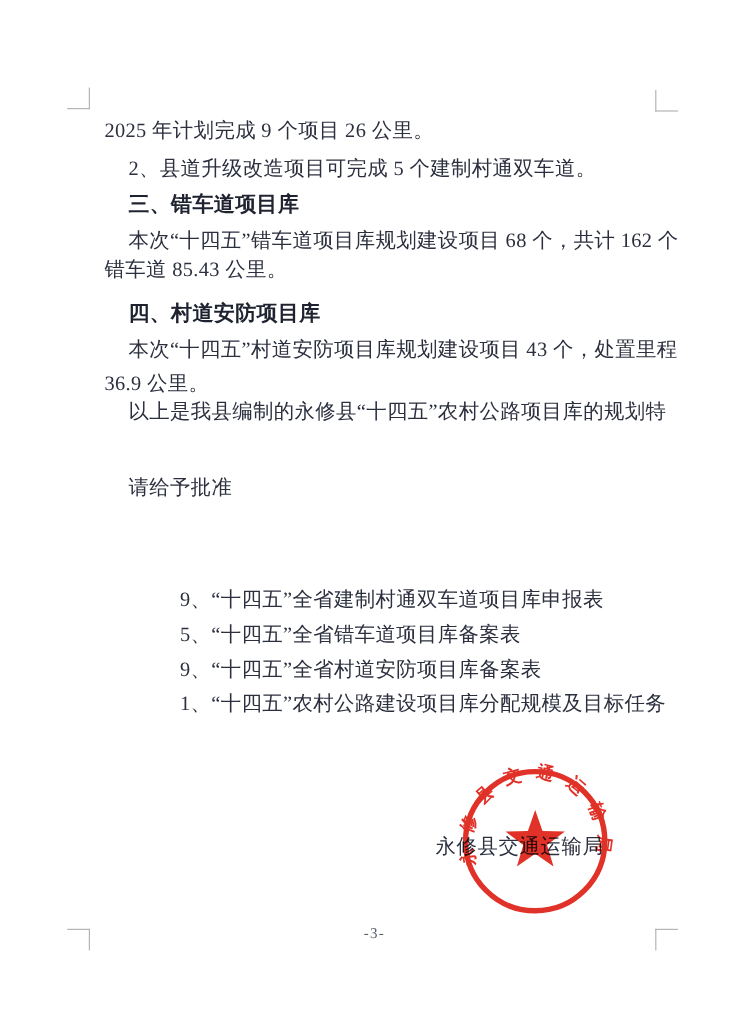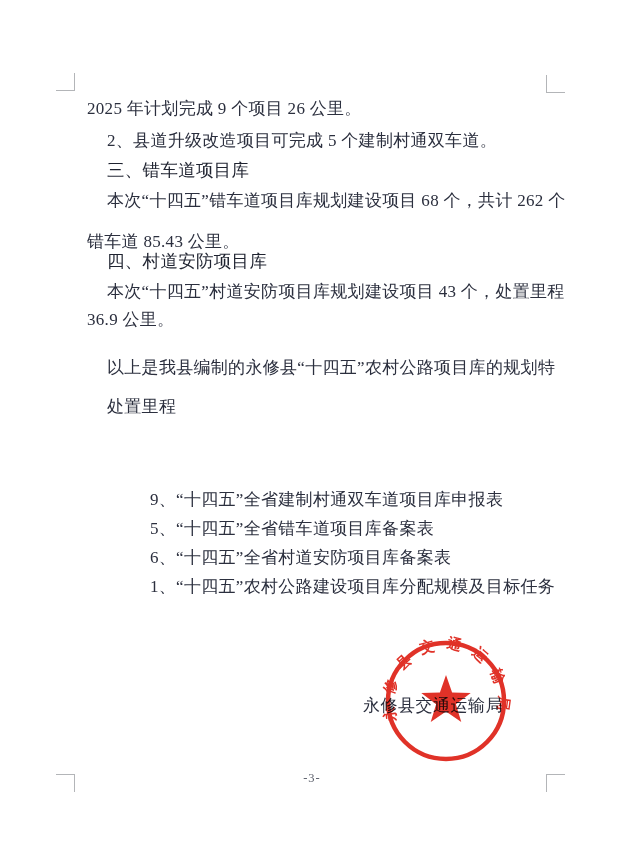--- a/index.html
+++ b/index.html
@@ -15,21 +15,21 @@
   .ln{
     position:absolute;
     font-size:17px;
     line-height:21px;
     color:#2b2f3e;
     white-space:nowrap;
     letter-spacing:0.3px;
   }
   .hd{
     font-family:"Liberation Sans","DejaVu Sans",sans-serif;
-    font-weight:normal;
+    font-weight:bold;
     font-size:17.5px;
     color:#1f2330;
   }
   .x-margin{left:73px;margin-left:14px;}
   .x-indent{left:107px;}
   .x-att{left:150px;}
   .att-first{left:108px;}
   
   .mark{position:absolute;width:18px;height:17px;}
   .mark-tl{left:56px;top:73px;border-right:1px solid #b3b5b8;border-bottom:1px solid #b3b5b8;}
@@ -72,31 +72,31 @@
 <div class="page">
 
   <div class="mark mark-tl"></div>
   <div class="mark mark-tr"></div>
   <div class="mark mark-bl"></div>
   <div class="mark mark-br"></div>
 
   <div class="ln x-margin" style="top:98px">2025 年计划完成 9 个项目 26 公里。</div>
   <div class="ln x-indent" style="top:130px">2、县道升级改造项目可完成 5 个建制村通双车道。</div>
   <div class="ln x-indent hd" style="top:160px">三、错车道项目库</div>
-  <div class="ln x-indent" style="top:190px">本次“十四五”错车道项目库规划建设项目 68 个，共计 262 个</div>
-  <div class="ln x-margin" style="top:231px">错车道 85.43 公里。</div>
+  <div class="ln x-indent" style="top:190px">本次“十四五”错车道项目库规划建设项目 68 个，共计 162 个</div>
+  <div class="ln x-margin" style="top:214px">错车道 85.43 公里。</div>
   <div class="ln x-indent hd" style="top:251px">四、村道安防项目库</div>
   <div class="ln x-indent" style="top:281px">本次“十四五”村道安防项目库规划建设项目 43 个，处置里程</div>
   <div class="ln x-margin" style="top:309px">36.9 公里。</div>
-  <div class="ln x-indent" style="top:357px">以上是我县编制的永修县“十四五”农村公路项目库的规划特</div>
-  <div class="ln x-indent" style="top:396px">处置里程</div>
+  <div class="ln x-indent" style="top:332px">以上是我县编制的永修县“十四五”农村公路项目库的规划特</div>
+  <div class="ln x-indent" style="top:396px">请给予批准</div>
 
   <div class="ln x-att" style="top:489px">9、“十四五”全省建制村通双车道项目库申报表</div>
   <div class="ln x-att" style="top:518px">5、“十四五”全省错车道项目库备案表</div>
-  <div class="ln x-att" style="top:547px">6、“十四五”全省村道安防项目库备案表</div>
+  <div class="ln x-att" style="top:547px">9、“十四五”全省村道安防项目库备案表</div>
   <div class="ln x-att" style="top:576px">1、“十四五”农村公路建设项目库分配规模及目标任务</div>
 
 
   <div class="sig sig-org">永修县交通运输局</div>
 
   <svg class="seal" viewBox="0 0 130 130">
     <g transform="translate(65,65)">
       <circle r="58" fill="none" stroke-width="4.5" stroke="#de2217"></circle>
       <polygon points="0,-26 6.11,-8.42 24.73,-8.03 9.89,3.22 15.28,21.03 0,10.4 -15.28,21.03 -9.89,3.22 -24.73,-8.03 -6.11,-8.42" fill="#de2217"></polygon>
       <path id="sealArc" d="M -43,30 A 52.4,52.4 0 1 1 43,30" fill="none"></path>

